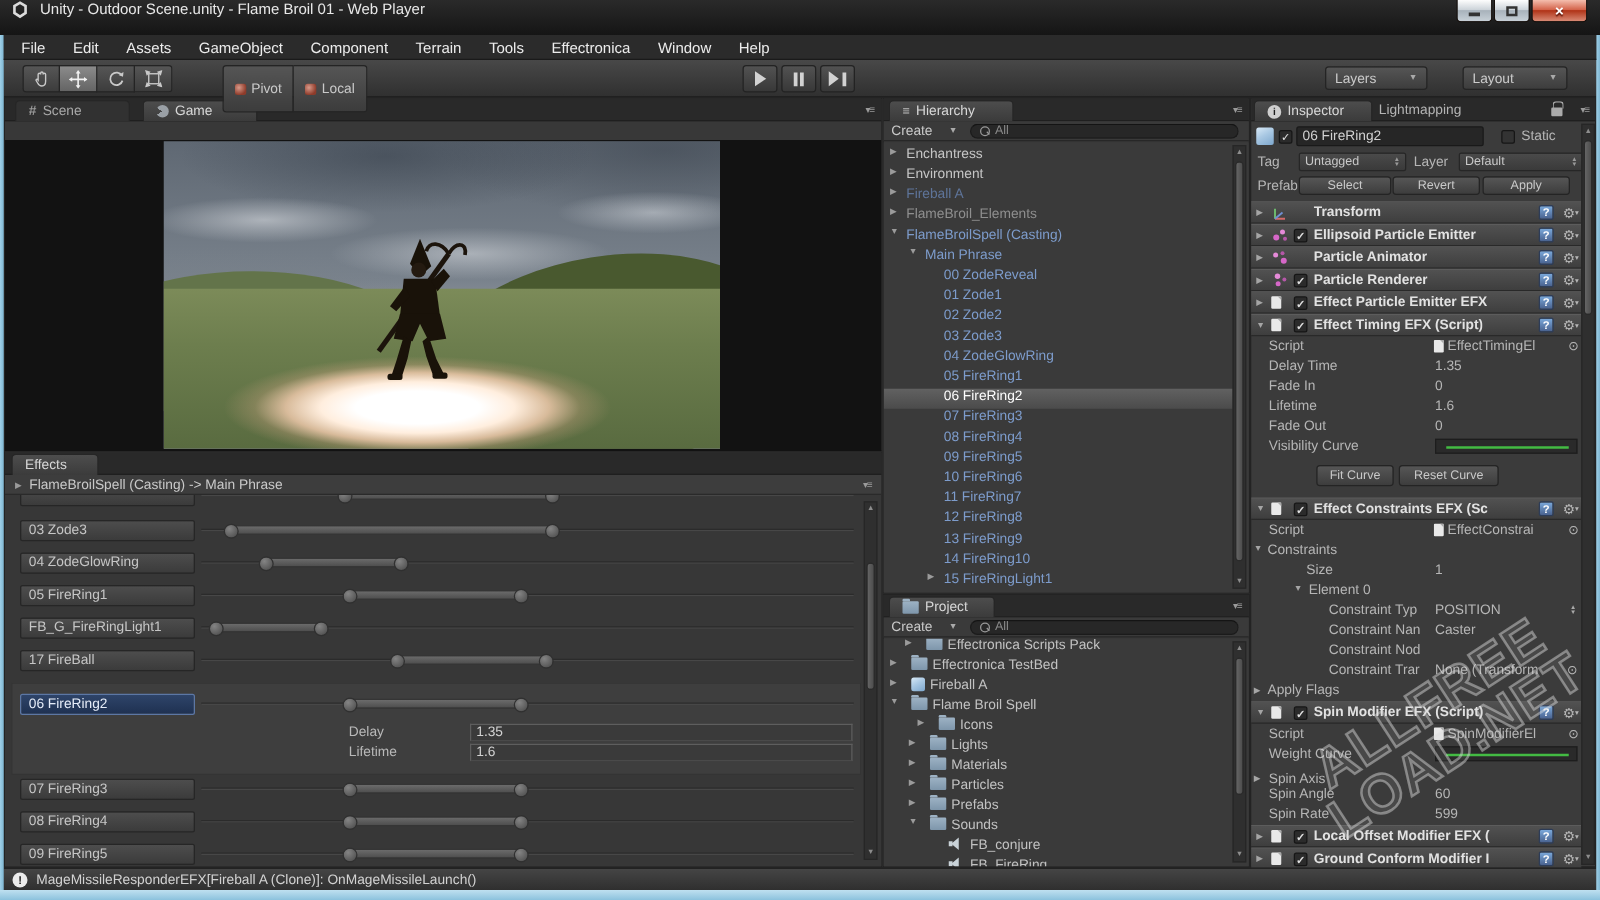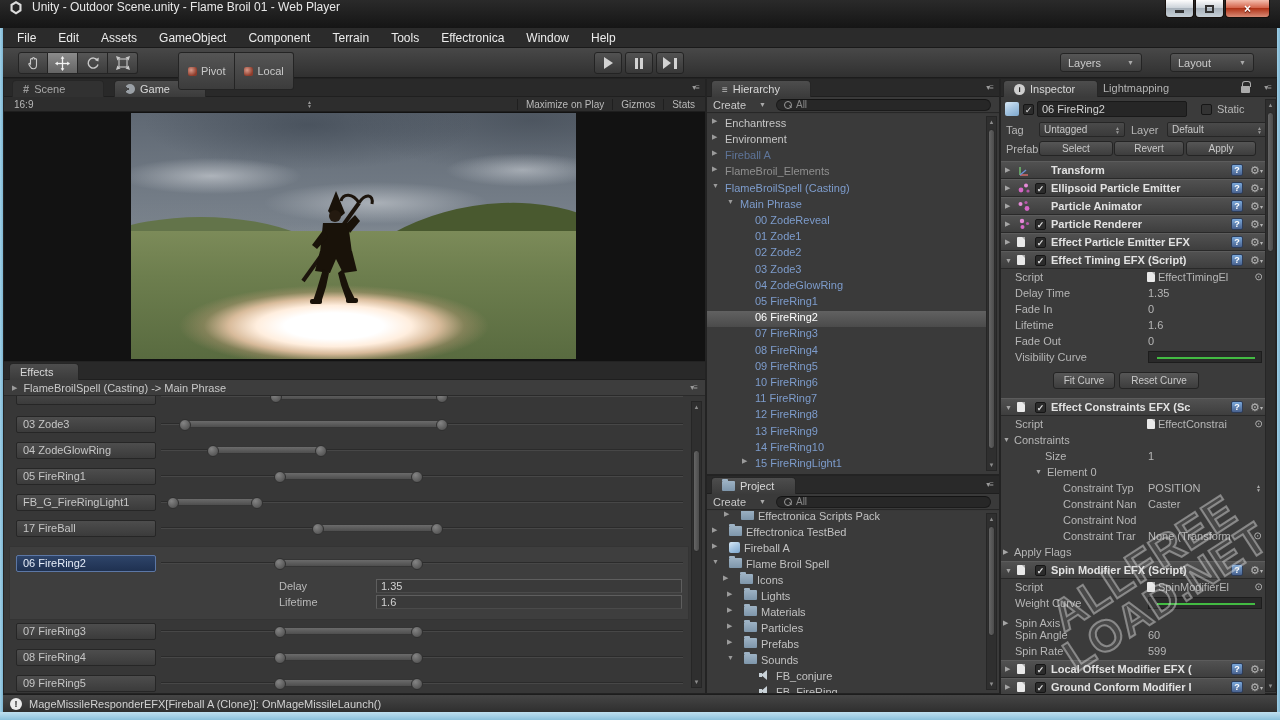--- a/index.html
+++ b/index.html
@@ -266,32 +266,20 @@
     <div class="tabstrip">
       <div class="ptab inactive" style="left:8px;width:92px">
         <span style="color:#9a9a9a;font-weight:bold">#</span>
         <span>Scene</span>
       </div>
       <div class="ptab" style="left:110px;width:92px">
         <span style="width:10px;height:10px;border-radius:50%;background:conic-gradient(from 300deg,#9aa0a6 0 300deg,transparent 300deg)"></span>
         <span>Game</span>
       </div>
       <span class="panelmenu" style="right:6px">▾≡</span>
-    </div>
-    <div class="gamebar">
-      <span style="padding-left:10px"><span>16:9</span></span>
-      <span class="updn" style="position:absolute;left:297px">
-          <span>▲</span>
-          <span>▼</span>
-        </span>
-      <span class="right">
-        <span>Maximize on Play</span>
-        <span>Gizmos</span>
-        <span>Stats</span>
-      </span>
     </div>
     <div class="viewport">
       <div class="scene">
         <div class="sky"></div>
         <div class="hill-right"></div>
         <div class="hill-left"></div>
         <div class="ground"></div>
         <div class="glow"></div>
         <div class="charwrap">
           <svg width="120" height="135" viewBox="0 0 120 135">
@@ -540,21 +528,21 @@
         <div class="hrow proj" style="top: 31px; padding-left: 5px;">
           <span class="tri">▶</span>
           <span class="picon cube"></span>
           <span class="hlab">Fireball A</span>
         </div>
         <div class="hrow proj" style="top: 47px; padding-left: 5px;">
           <span class="tri">▼</span>
           <span class="picon folder"></span>
           <span class="hlab">Flame Broil Spell</span>
         </div>
-        <div class="hrow proj" style="top: 63px; padding-left: 16px;">
+        <div class="hrow proj" style="top: 63px; padding-left: 27px;">
           <span class="tri">▶</span>
           <span class="picon folder"></span>
           <span class="hlab">Icons</span>
         </div>
         <div class="hrow proj" style="top: 79px; padding-left: 20px;">
           <span class="tri">▶</span>
           <span class="picon folder"></span>
           <span class="hlab">Lights</span>
         </div>
         <div class="hrow proj" style="top: 95px; padding-left: 20px;">

